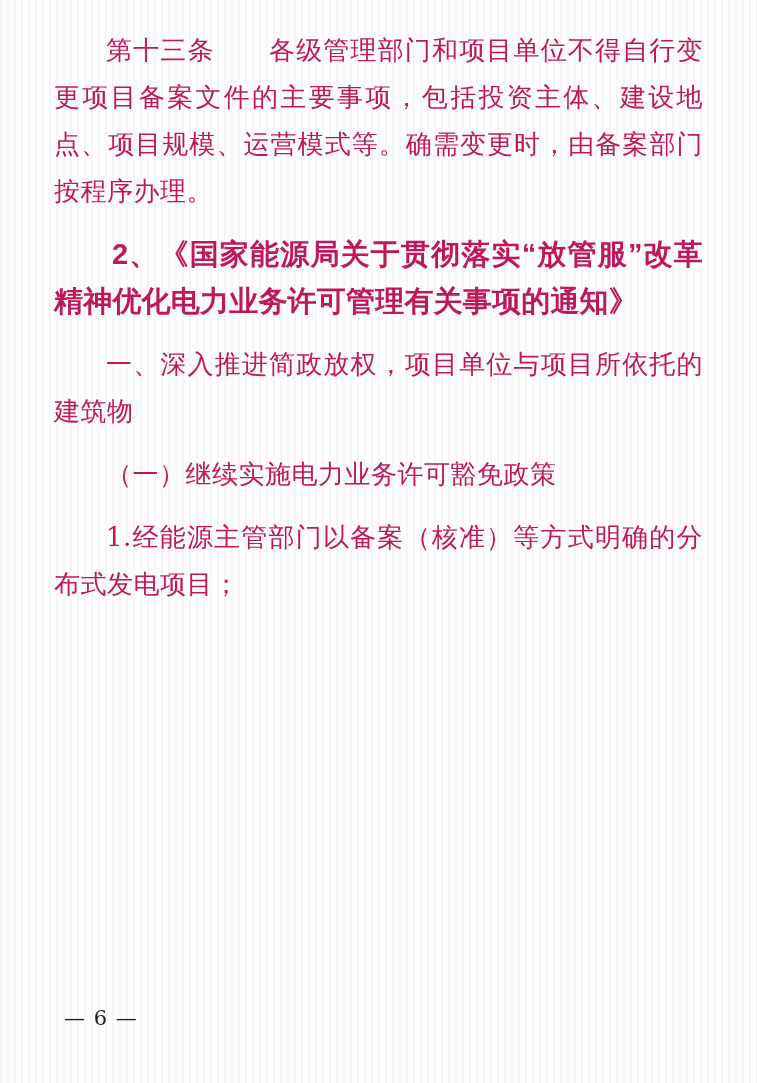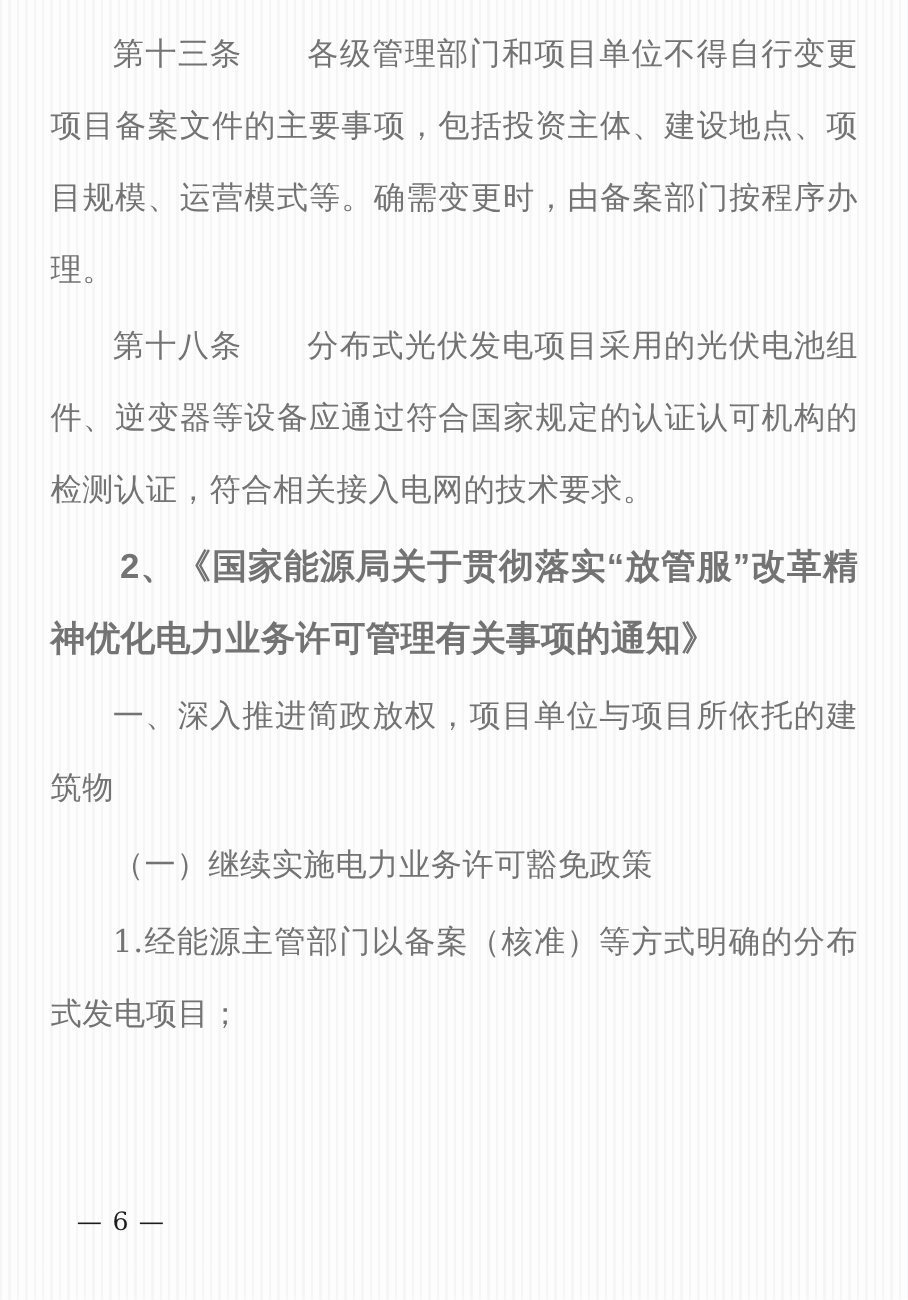--- a/index.html
+++ b/index.html
@@ -21,25 +21,25 @@
       rgba(255, 255, 255, 0) 7px
     );
   }
   .content {
     position: absolute;
     left: 38px;
     top: 11px;
     width: 681px;
   }
   .para {
-    margin: 4px;
+    margin: 16px;
     font-family: "DejaVu Serif", "Liberation Serif", serif;
     font-size: 26px;
-    line-height: 60px;
-    color: #737373;
+    line-height: 47px;
+    color: #be185d;
     text-align: justify;
     text-justify: inter-character;
     text-indent: 2em;
     letter-spacing: 0.5px;
     word-break: break-all;
   }
   .para.bold-heading {
     font-family: "Liberation Sans", "DejaVu Sans", sans-serif;
     font-weight: 700;
     font-size: 29px;
@@ -53,20 +53,19 @@
     font-size: 21px;
     letter-spacing: 1px;
     color: #1d1d1d;
   }
 </style>
 </head>
 <body>
 
 <div class="content">
   <p class="para">第十三条　　各级管理部门和项目单位不得自行变更项目备案文件的主要事项，包括投资主体、建设地点、项目规模、运营模式等。确需变更时，由备案部门按程序办理。</p>
-  <p class="para">第十八条　　分布式光伏发电项目采用的光伏电池组件、逆变器等设备应通过符合国家规定的认证认可机构的检测认证，符合相关接入电网的技术要求。</p>
   <p class="para bold-heading">2、《国家能源局关于贯彻落实“放管服”改革精神优化电力业务许可管理有关事项的通知》</p>
   <p class="para">一、深入推进简政放权，项目单位与项目所依托的建筑物</p>
   <p class="para">（一）继续实施电力业务许可豁免政策</p>
   <p class="para">1.经能源主管部门以备案（核准）等方式明确的分布式发电项目；</p>
 </div>
 
 <div class="page-number">— 6 —</div>
 
 </body></html>

